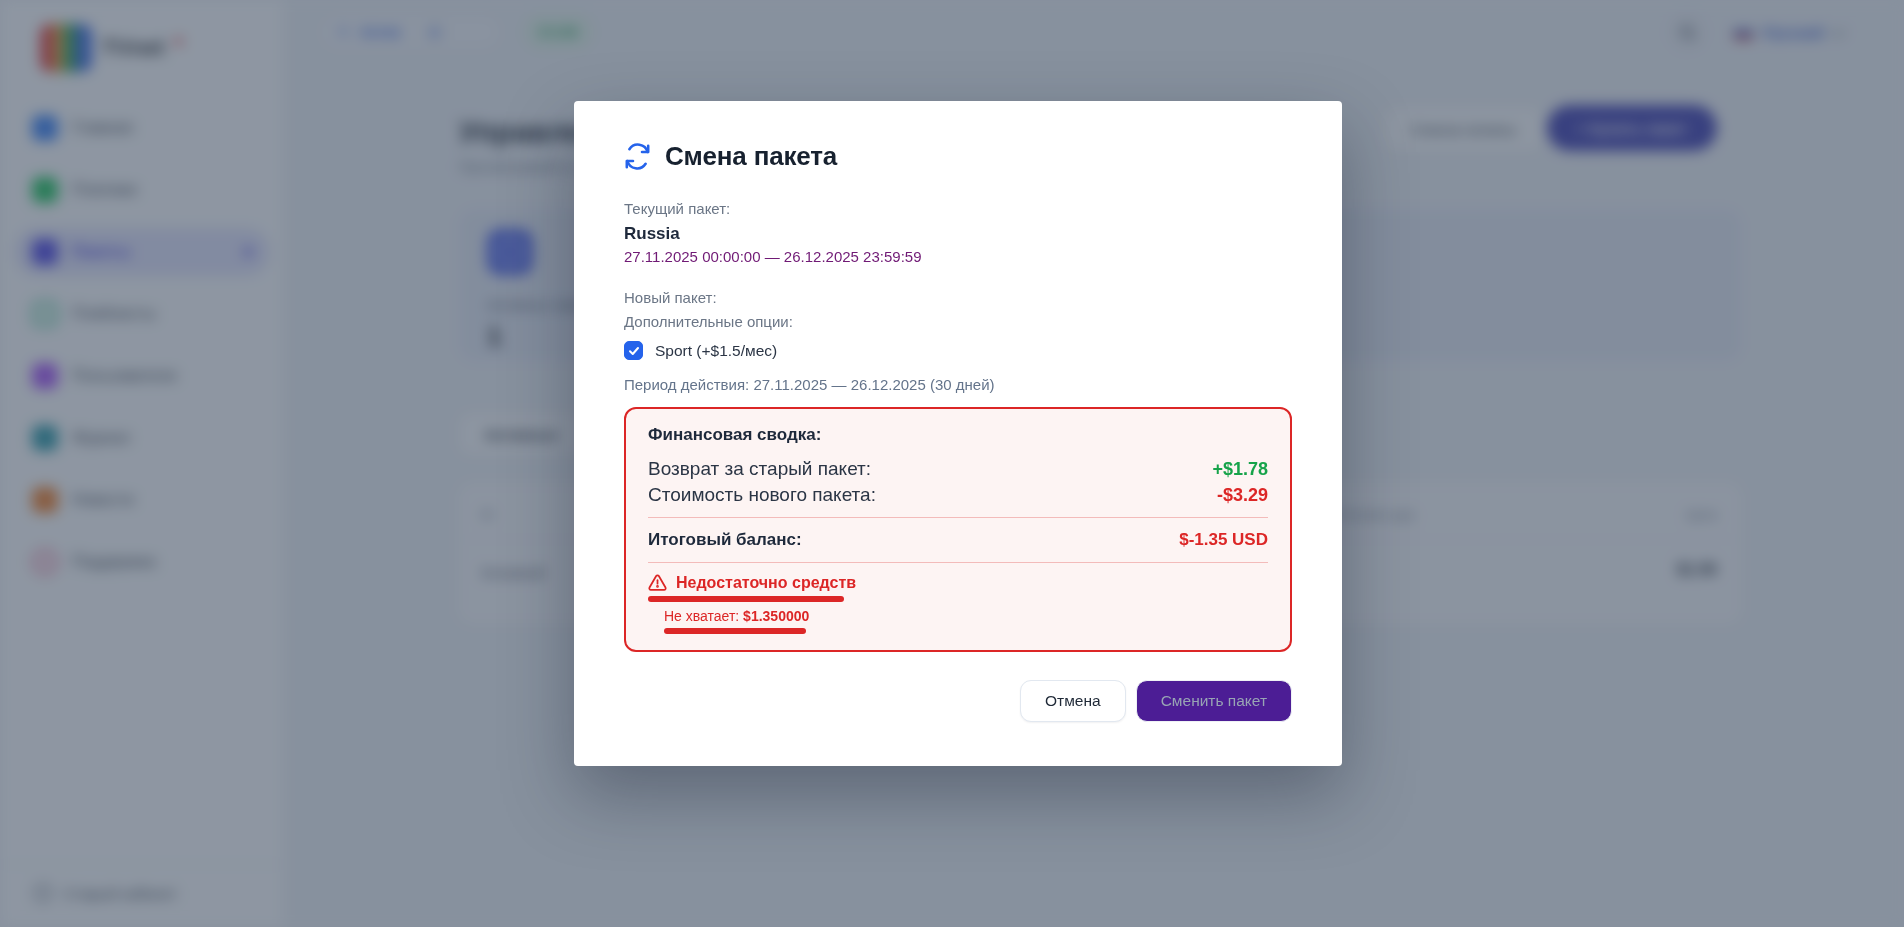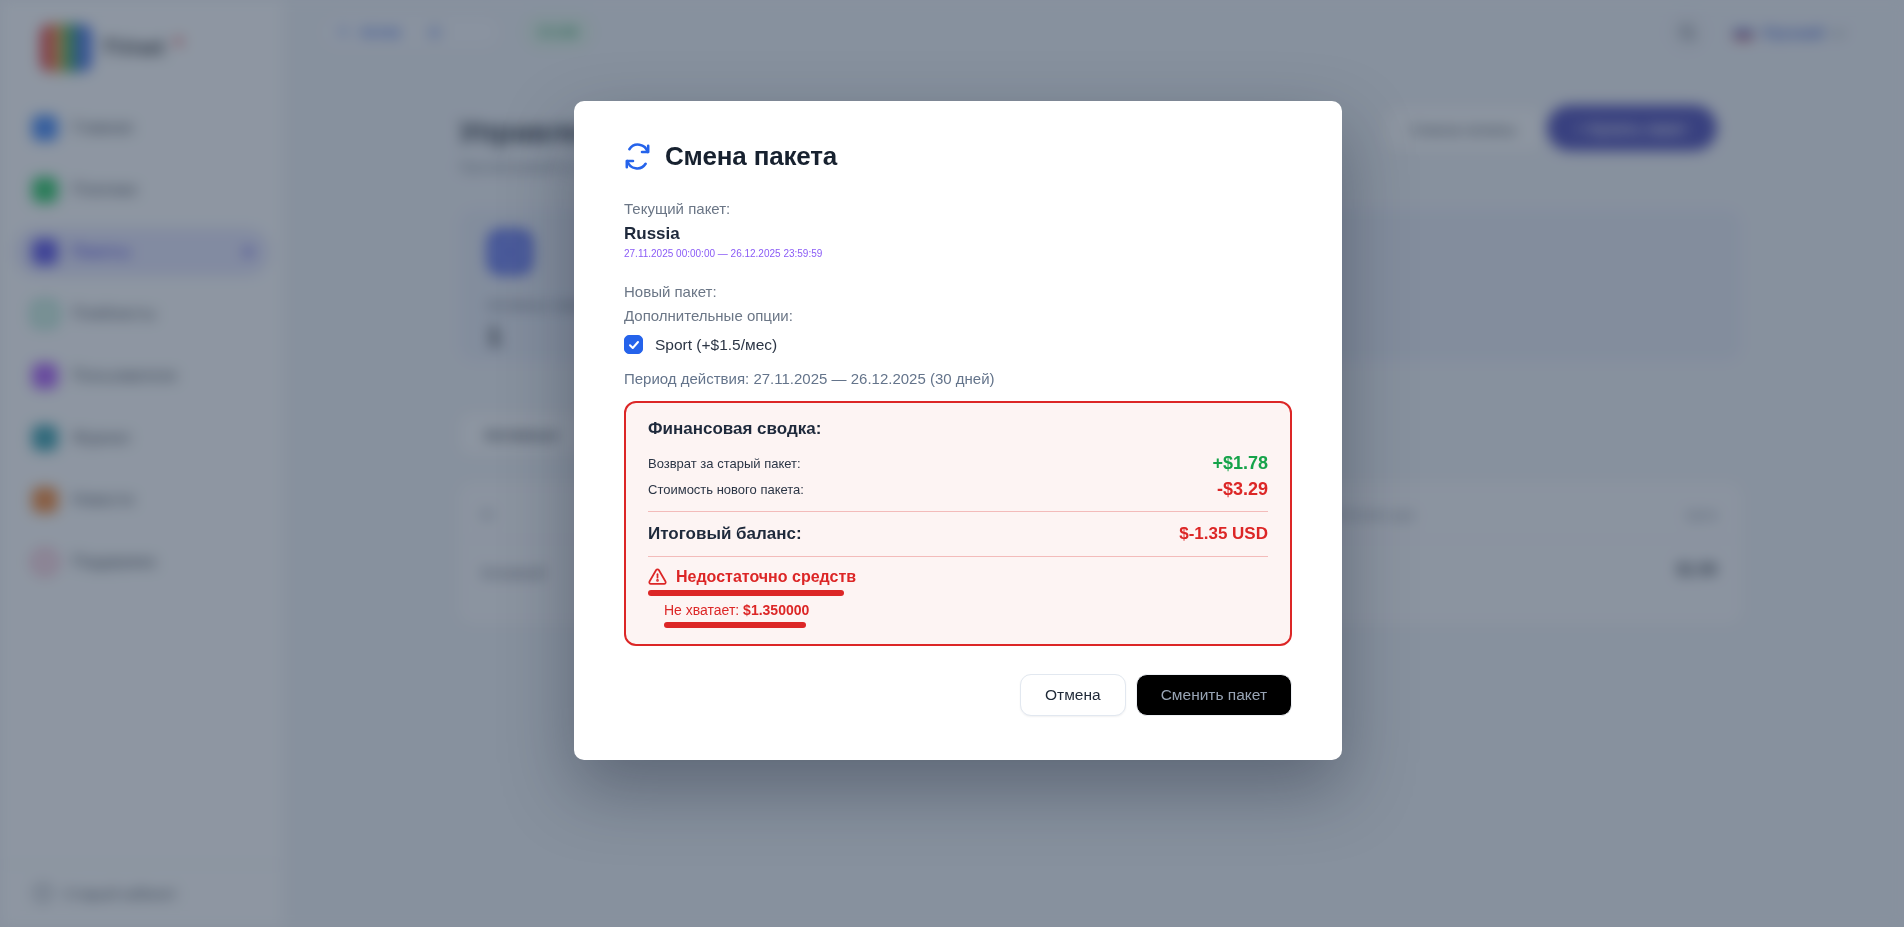--- a/index.html
+++ b/index.html
@@ -74,63 +74,63 @@
   .th-id{left:22px;}
   .th-paid{left:876px;}
   .th-price{right:24px;}
   .table-sep{position:absolute;left:0;right:0;top:56px;height:1px;background:#e8ebf1;}
   .td-name{position:absolute;left:22px;top:82px;font-size:14px;color:#4a5260;}
   .td-price{position:absolute;right:24px;top:78px;font-size:16px;font-weight:800;color:#1b2330;}
 
   
   .overlay{position:absolute;inset:0;background:rgba(51,65,85,.55);}
   .modal{position:absolute;left:574px;top:101px;width:768px;box-sizing:border-box;background:#ffffff;
-         border-radius:10px;box-shadow:0 28px 70px rgba(15,23,42,.35);padding:40px 50px 44px;}
+         border-radius:4px;box-shadow:0 28px 70px rgba(15,23,42,.35);padding:40px 50px 44px;}
   .m-head{display:flex;align-items:center;gap:14px;margin-bottom:28px;}
   .m-title{font-size:26px;font-weight:800;color:#17212f;letter-spacing:-.2px;}
   .m-label{font-size:15px;color:#6b7686;margin-bottom:7px;}
   .m-pkg-name{font-size:17px;font-weight:800;color:#1e293b;margin-bottom:4px;}
-  .m-pkg-dates{font-size:10px;color:#8b5cf6;margin-bottom:24px;}
+  .m-pkg-dates{font-size:15px;color:#701a75;margin-bottom:24px;}
   .m-select{height:40px;border:1px solid #dfe5ec;border-radius:9px;display:flex;align-items:center;
             padding:0 16px;box-sizing:border-box;cursor:pointer;background:#fff;margin-bottom:20px;
             box-shadow:0 1px 2px rgba(15,23,42,.04);}
   .m-select-value{font-size:15.5px;color:#2b3545;}
   .m-select .chev{margin-left:auto;border-color:#5b6472;}
   .opt-row{display:flex;align-items:center;gap:12px;height:27px;cursor:pointer;}
   .cbx{width:19px;height:19px;border-radius:5px;border:1.5px solid #c6cfda;background:#fff;box-sizing:border-box;
        display:flex;align-items:center;justify-content:center;}
   .cbx.is-checked{background:#2563eb;border-color:#2563eb;}
   .cbx svg{display:none;}
   .cbx.is-checked svg{display:block;}
   .opt-label{font-size:15.5px;color:#2b3545;}
   .m-period{font-size:15px;color:#64748b;margin:12px 0 14px;}
 
   .fin-box{border:2px solid #dc2626;border-radius:12px;background:#fdf4f3;padding:16px 22px 16px;box-sizing:border-box;}
   .fin-title{font-size:17px;font-weight:800;color:#1e293b;margin-bottom:12px;}
   .fin-row{display:flex;align-items:center;justify-content:space-between;height:24px;margin-bottom:2px;}
-  .fin-row-label{font-size:13px;color:#2b3545;}
+  .fin-row-label{font-size:19px;color:#2b3545;}
   .fin-val{font-size:18px;font-weight:700;}
   .fin-val.pos{color:#16a34a;}
   .fin-val.neg{color:#dc2626;}
   .fin-sep{height:1px;background:rgba(220,38,38,.28);margin:10px 0;}
   .fin-total-label{font-size:17px;font-weight:800;color:#1e293b;}
   .fin-total-val{font-size:17px;font-weight:800;color:#dc2626;}
   .warn-row{display:flex;align-items:center;gap:9px;margin-top:2px;}
   .warn-text{font-size:16px;font-weight:800;color:#dc2626;}
   .red-bar{height:6px;border-radius:3px;background:#dc2626;}
   .bar1{width:196px;margin:4px 0 6px;}
   .shortage{font-size:14px;color:#dc2626;margin-left:16px;}
   .shortage b{font-weight:800;}
   .bar2{width:142px;margin:4px 0 0 16px;}
 
   .m-footer{display:flex;justify-content:flex-end;gap:10px;margin-top:28px;}
   .btn-cancel{height:40px;padding:0 24px;border-radius:11px;background:#fff;border:1px solid #e2e8f0;
               display:flex;align-items:center;font-size:15.5px;color:#1f2937;cursor:pointer;
               box-shadow:0 1px 2px rgba(15,23,42,.06);}
-  .btn-submit{height:40px;padding:0 24px;border-radius:11px;background:#000000;border:1px solid #eef1f5;
+  .btn-submit{height:40px;padding:0 24px;border-radius:11px;background:#4c1d95;border:1px solid #eef1f5;
               display:flex;align-items:center;font-size:15.5px;color:#98a4b4;cursor:default;}
 </style>
 </head>
 <body>
 
 <div class="stage">
 
   <div class="page">
 
     <div class="sidebar">

